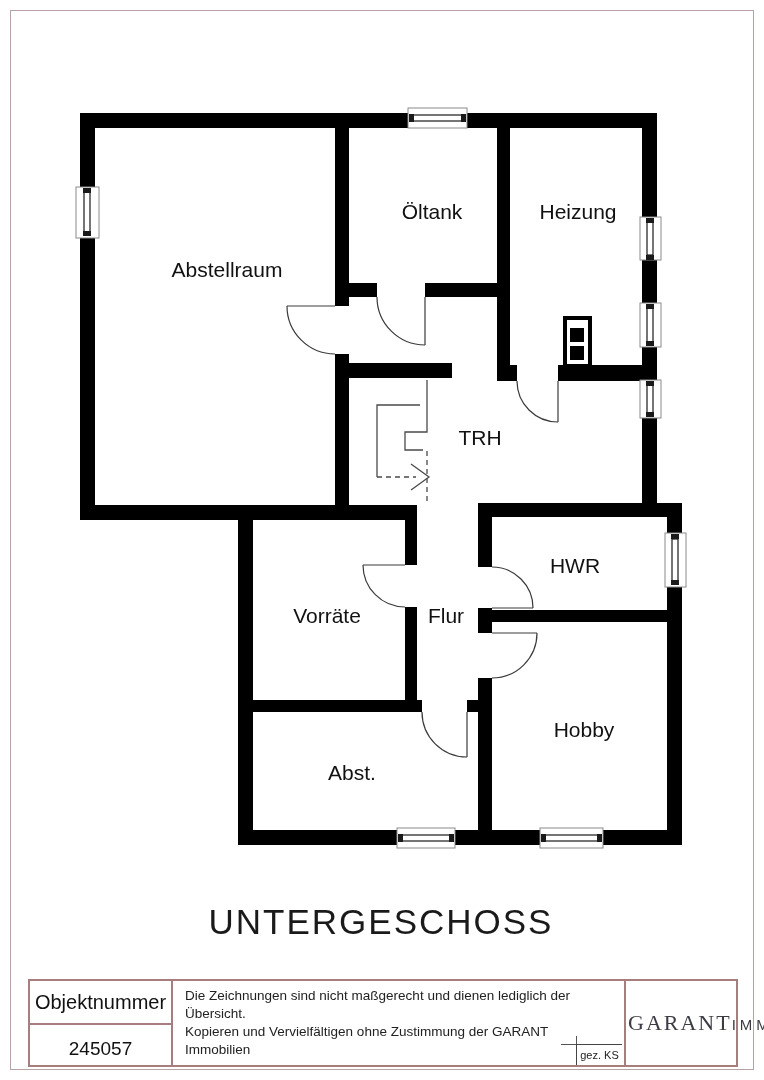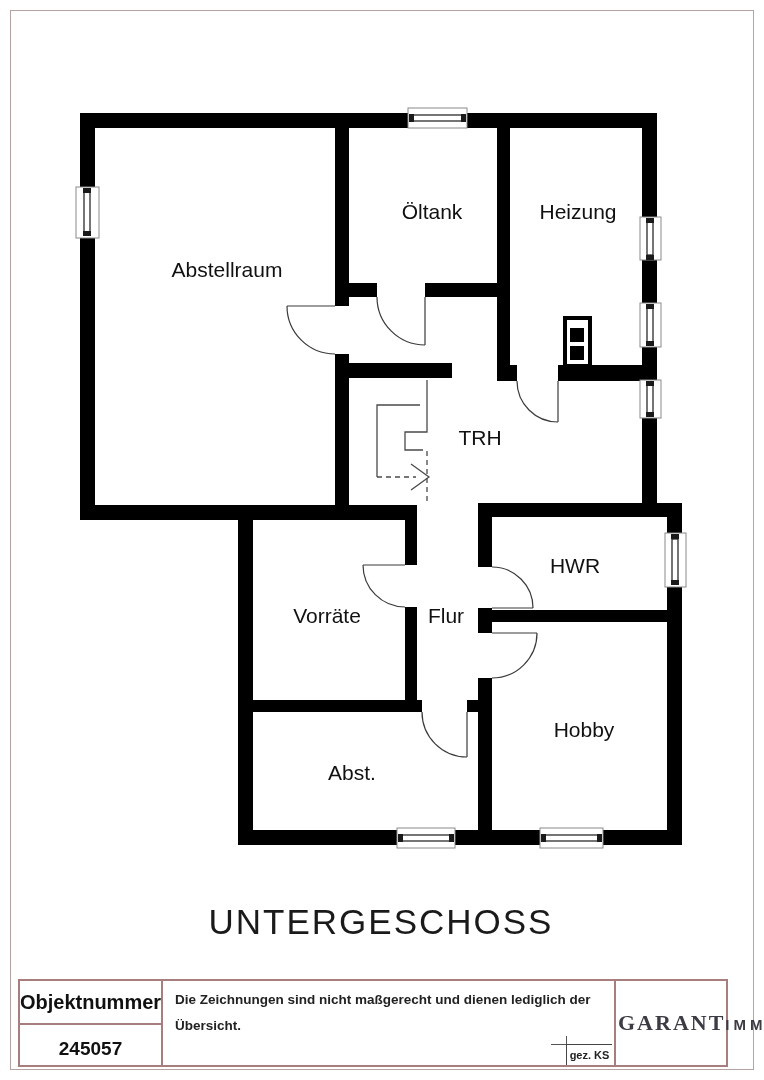--- a/index.html
+++ b/index.html
@@ -12,29 +12,29 @@
   .ptitle{font-family:"Liberation Sans",sans-serif;font-size:35px;fill:#1a1a1a;text-anchor:middle;letter-spacing:2px;}
   .wall{fill:#000;}
   .doorline{stroke:#3a3a3a;stroke-width:1.2;fill:none;}
   .stair{stroke:#4a4a4a;stroke-width:1.3;fill:none;}
   .stair-d{stroke:#4a4a4a;stroke-width:1.3;fill:none;stroke-dasharray:5,4;}
   .wopen{fill:#fff;stroke:#8a8a8a;stroke-width:1;}
   .wglaze{fill:#fff;stroke:#1a1a1a;stroke-width:1.2;}
   .wcap{fill:#1a1a1a;}
 
   
-  .titleblock{position:absolute;left:18px;top:979px;width:710px;height:88px;
-        border:2px solid #a87d7d;box-sizing:border-box;display:flex;font-weight:bold;}
+  .titleblock{position:absolute;left:28px;top:979px;width:710px;height:88px;
+        border:2px solid #a87d7d;box-sizing:border-box;display:flex;}
   .cell-left{width:143px;box-sizing:border-box;border-right:2px solid #a87d7d;display:flex;flex-direction:column;}
   .obj-label{height:44px;box-sizing:border-box;border-bottom:2px solid #a87d7d;display:flex;
         align-items:center;justify-content:center;font-size:20px;color:#111;}
   .obj-value{flex:1;display:flex;align-items:center;justify-content:center;font-size:19px;color:#111;margin-top:8px;}
   .cell-mid{width:453px;box-sizing:border-box;border-right:2px solid #a87d7d;position:relative;
         padding:6px 10px 0 12px;}
-  .disclaimer{font-size:13.5px;line-height:26px;color:#222;}
+  .disclaimer{font-size:13.5px;line-height:18px;color:#222;}
   .gez-box{position:absolute;right:2px;bottom:0;width:45px;height:20px;border:1px solid #444;
         border-bottom:none;border-right:none;font-size:11px;color:#222;display:flex;
         align-items:center;justify-content:center;}
   .gez-tick-h{position:absolute;right:47px;bottom:20px;width:16px;height:1px;background:#555;}
   .gez-tick-v{position:absolute;right:47px;bottom:17px;width:1px;height:12px;background:#555;}
   .cell-right{flex:1;display:flex;align-items:center;justify-content:center;}
   .logo{display:flex;flex-direction:row;align-items:center;width:106px;}
   .logo-roof{margin-bottom:-7px;}
   .logo-name{font-family:"Liberation Serif",serif;font-size:22px;letter-spacing:2px;color:#3c3c44;}
   .logo-rule{width:106px;height:3px;background:#8e3e3e;margin-top:1px;}
@@ -215,20 +215,21 @@
 
   <div class="titleblock">
     <div class="cell-left">
       <div class="obj-label">Objektnummer</div>
       <div class="obj-value">245057</div>
     </div>
 
     <div class="cell-mid">
       <div class="disclaimer">
         <div>Die Zeichnungen sind nicht maßgerecht und dienen lediglich der Übersicht.</div>
+        <div>Kopieren und Vervielfältigen ohne Zustimmung der GARANT Immobilien</div>
       </div>
       <div class="gez-tick-h"></div>
       <div class="gez-tick-v"></div>
       <div class="gez-box">gez. KS</div>
     </div>
 
     <div class="cell-right">
       <div class="logo">
         <svg class="logo-roof" width="100" height="16" viewBox="0 0 100 16">
           <path d="M7,14 L7,9 L54,2 L90,13" fill="none" stroke="#8e3e3e" stroke-width="1.5"></path>

